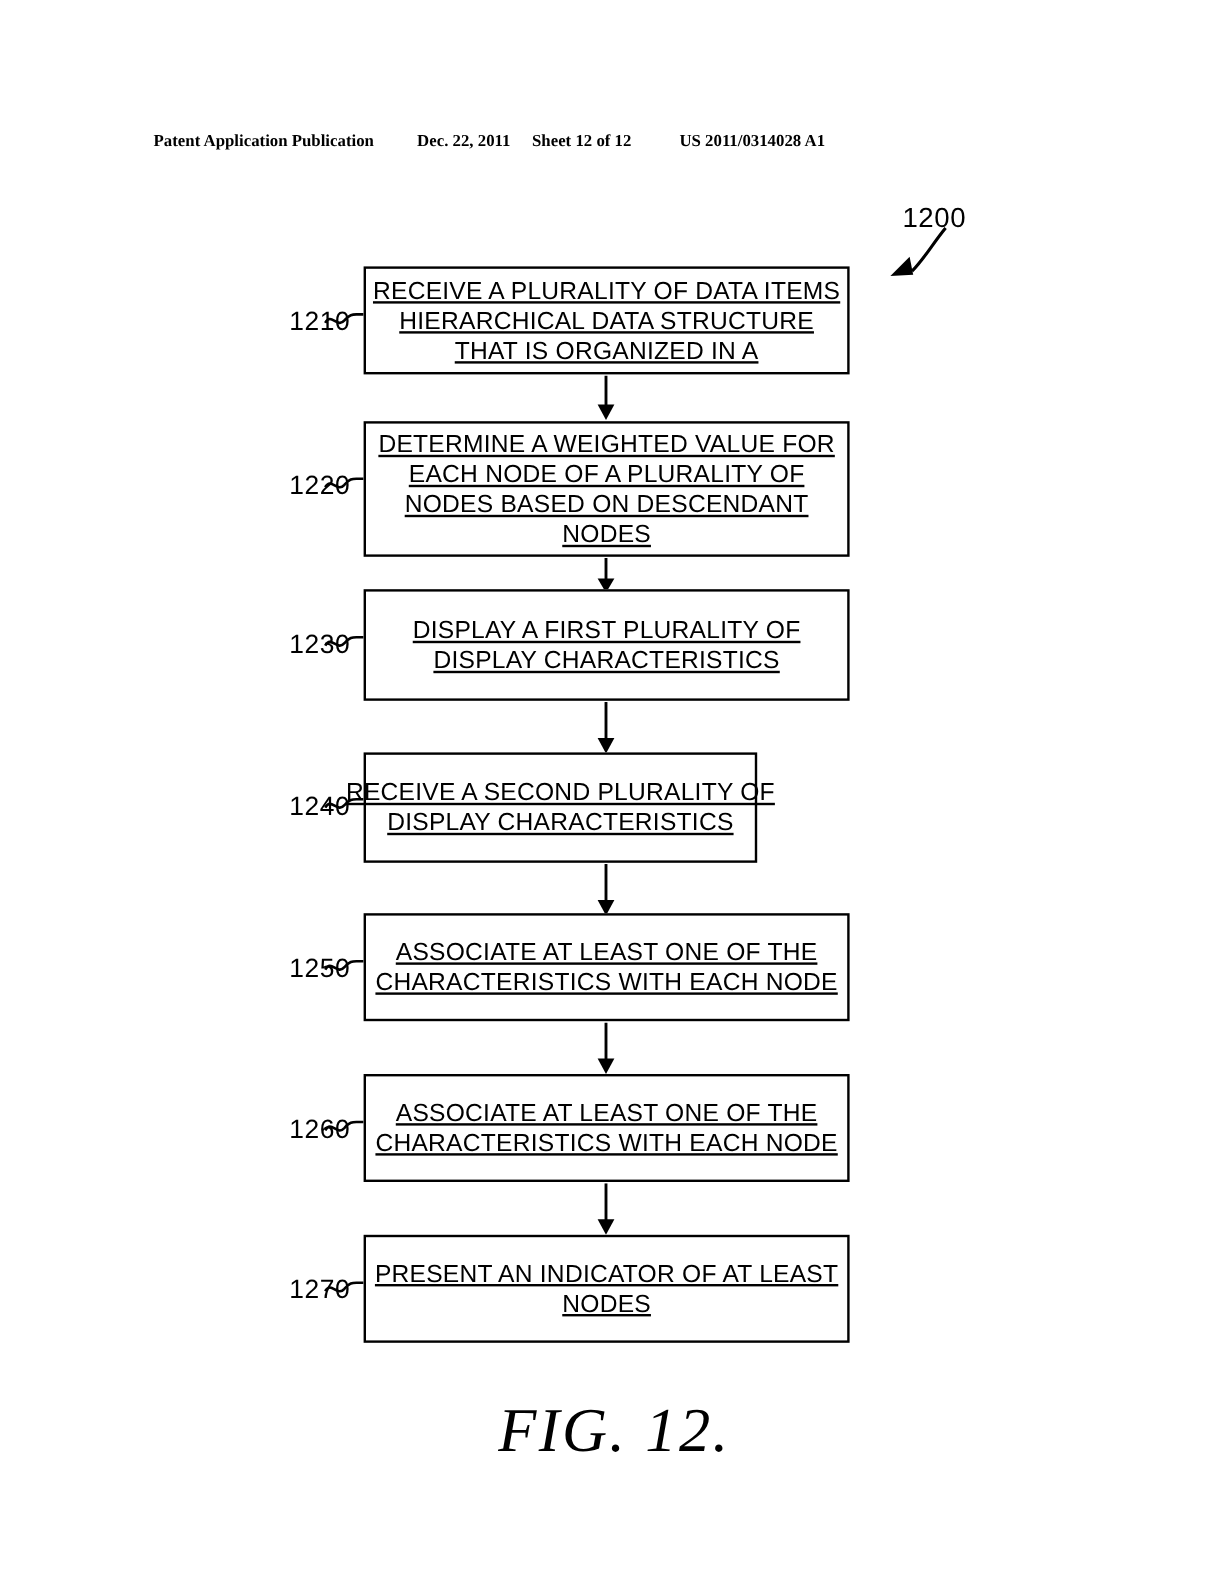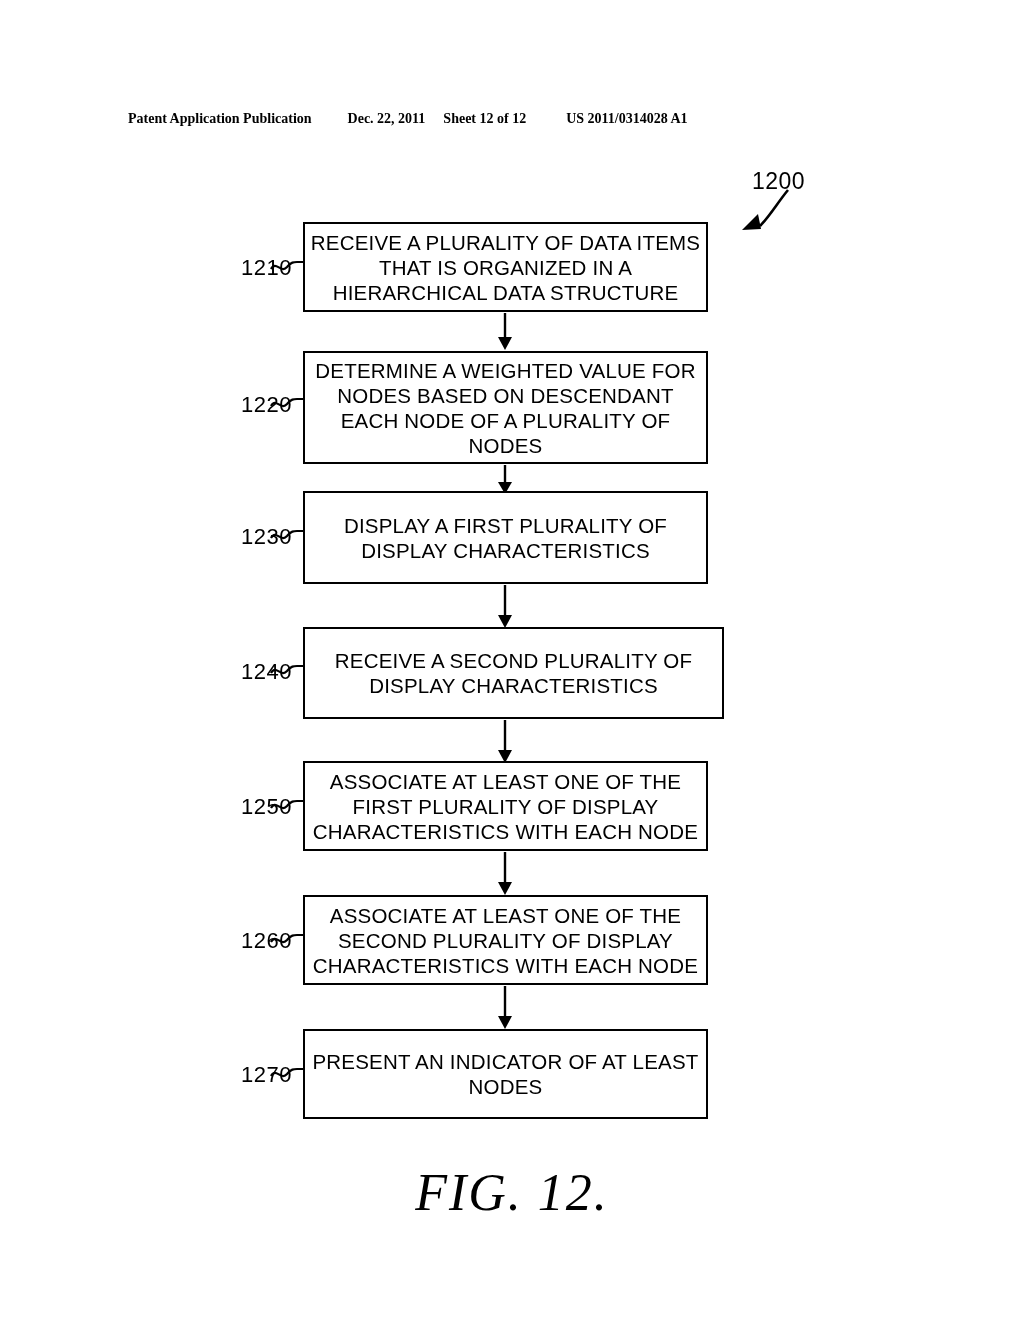--- a/index.html
+++ b/index.html
@@ -52,20 +52,21 @@
     border: 2.5px solid #000000;
     display: flex;
     flex-direction: column;
     align-items: center;
     justify-content: center;
     text-align: center;
     font-size: 20.5px;
     line-height: 25px;
     letter-spacing: 0.2px;
     padding: 2px 8px;
+    text-decoration: underline;
   }
   .fc-box::after {
     content: "";
     position: absolute;
     left: 5px;
     top: 5px;
     right: -5px;
     bottom: -5px;
     background: #000000;
     z-index: -1;
@@ -138,37 +139,37 @@
     <path d="M 58 2 C 48 14, 40 28, 30 38" stroke="#000" stroke-width="2.6" fill="none"></path>
     <polygon points="31,41 12,42 28,26" fill="#000"></polygon>
   </svg>
 
   <div class="fc-ref" style="top:255px; left:222px; width:70px;">1210</div>
   <svg class="fc-leader" style="top:258px; left:270px;" viewBox="0 0 34 16">
     <path d="M1 11 C 6 2, 11 16, 17 9 C 21 4, 24 4, 27 4 L 33 4" stroke="#000" stroke-width="2.2" fill="none"></path>
   </svg>
   <div class="fc-box" style="top:222px; left:303px; width:405px; height:90px;">
     <span class="line">RECEIVE A PLURALITY OF DATA ITEMS</span>
+    <span class="line">HIERARCHICAL DATA STRUCTURE</span>
     <span class="line">THAT IS ORGANIZED IN A</span>
-    <span class="line">HIERARCHICAL DATA STRUCTURE</span>
   </div>
 
   <svg class="fc-arrow" style="top:313px; left:496px; width:18px; height:38px;" viewBox="0 0 18 38">
     <line x1="9" y1="0" x2="9" y2="26" stroke="#000" stroke-width="2.4"></line>
     <polygon points="2,24 16,24 9,37" fill="#000"></polygon>
   </svg>
 
   <div class="fc-ref" style="top:392px; left:222px; width:70px;">1220</div>
   <svg class="fc-leader" style="top:395px; left:270px;" viewBox="0 0 34 16">
     <path d="M1 11 C 6 2, 11 16, 17 9 C 21 4, 24 4, 27 4 L 33 4" stroke="#000" stroke-width="2.2" fill="none"></path>
   </svg>
   <div class="fc-box" style="top:351px; left:303px; width:405px; height:113px;">
     <span class="line">DETERMINE A WEIGHTED VALUE FOR</span>
+    <span class="line">EACH NODE OF A PLURALITY OF</span>
     <span class="line">NODES BASED ON DESCENDANT</span>
-    <span class="line">EACH NODE OF A PLURALITY OF</span>
     <span class="line">NODES</span>
   </div>
 
   <svg class="fc-arrow" style="top:465px; left:496px; width:18px; height:30px;" viewBox="0 0 18 30">
     <line x1="9" y1="0" x2="9" y2="19" stroke="#000" stroke-width="2.4"></line>
     <polygon points="2,17 16,17 9,29" fill="#000"></polygon>
   </svg>
 
   <div class="fc-ref" style="top:524px; left:222px; width:70px;">1230</div>
   <svg class="fc-leader" style="top:527px; left:270px;" viewBox="0 0 34 16">
@@ -181,52 +182,50 @@
 
   <svg class="fc-arrow" style="top:585px; left:496px; width:18px; height:44px;" viewBox="0 0 18 44">
     <line x1="9" y1="0" x2="9" y2="32" stroke="#000" stroke-width="2.4"></line>
     <polygon points="2,30 16,30 9,43" fill="#000"></polygon>
   </svg>
 
   <div class="fc-ref" style="top:659px; left:222px; width:70px;">1240</div>
   <svg class="fc-leader" style="top:662px; left:270px;" viewBox="0 0 34 16">
     <path d="M1 11 C 6 2, 11 16, 17 9 C 21 4, 24 4, 27 4 L 33 4" stroke="#000" stroke-width="2.2" fill="none"></path>
   </svg>
-  <div class="fc-box" style="top:627px; left:303px; width:421px; height:92px;">
+  <div class="fc-box" style="top:627px; left:303px; width:328px; height:92px;">
     <span class="line">RECEIVE A SECOND PLURALITY OF</span>
     <span class="line">DISPLAY CHARACTERISTICS</span>
   </div>
 
   <svg class="fc-arrow" style="top:720px; left:496px; width:18px; height:44px;" viewBox="0 0 18 44">
     <line x1="9" y1="0" x2="9" y2="32" stroke="#000" stroke-width="2.4"></line>
     <polygon points="2,30 16,30 9,43" fill="#000"></polygon>
   </svg>
 
   <div class="fc-ref" style="top:794px; left:222px; width:70px;">1250</div>
   <svg class="fc-leader" style="top:797px; left:270px;" viewBox="0 0 34 16">
     <path d="M1 11 C 6 2, 11 16, 17 9 C 21 4, 24 4, 27 4 L 33 4" stroke="#000" stroke-width="2.2" fill="none"></path>
   </svg>
   <div class="fc-box" style="top:761px; left:303px; width:405px; height:90px;">
     <span class="line">ASSOCIATE AT LEAST ONE OF THE</span>
-    <span class="line">FIRST PLURALITY OF DISPLAY</span>
     <span class="line">CHARACTERISTICS WITH EACH NODE</span>
   </div>
 
   <svg class="fc-arrow" style="top:852px; left:496px; width:18px; height:44px;" viewBox="0 0 18 44">
     <line x1="9" y1="0" x2="9" y2="32" stroke="#000" stroke-width="2.4"></line>
     <polygon points="2,30 16,30 9,43" fill="#000"></polygon>
   </svg>
 
   <div class="fc-ref" style="top:928px; left:222px; width:70px;">1260</div>
   <svg class="fc-leader" style="top:931px; left:270px;" viewBox="0 0 34 16">
     <path d="M1 11 C 6 2, 11 16, 17 9 C 21 4, 24 4, 27 4 L 33 4" stroke="#000" stroke-width="2.2" fill="none"></path>
   </svg>
   <div class="fc-box" style="top:895px; left:303px; width:405px; height:90px;">
     <span class="line">ASSOCIATE AT LEAST ONE OF THE</span>
-    <span class="line">SECOND PLURALITY OF DISPLAY</span>
     <span class="line">CHARACTERISTICS WITH EACH NODE</span>
   </div>
 
   <svg class="fc-arrow" style="top:986px; left:496px; width:18px; height:44px;" viewBox="0 0 18 44">
     <line x1="9" y1="0" x2="9" y2="32" stroke="#000" stroke-width="2.4"></line>
     <polygon points="2,30 16,30 9,43" fill="#000"></polygon>
   </svg>
 
   <div class="fc-ref" style="top:1062px; left:222px; width:70px;">1270</div>
   <svg class="fc-leader" style="top:1065px; left:270px;" viewBox="0 0 34 16">

